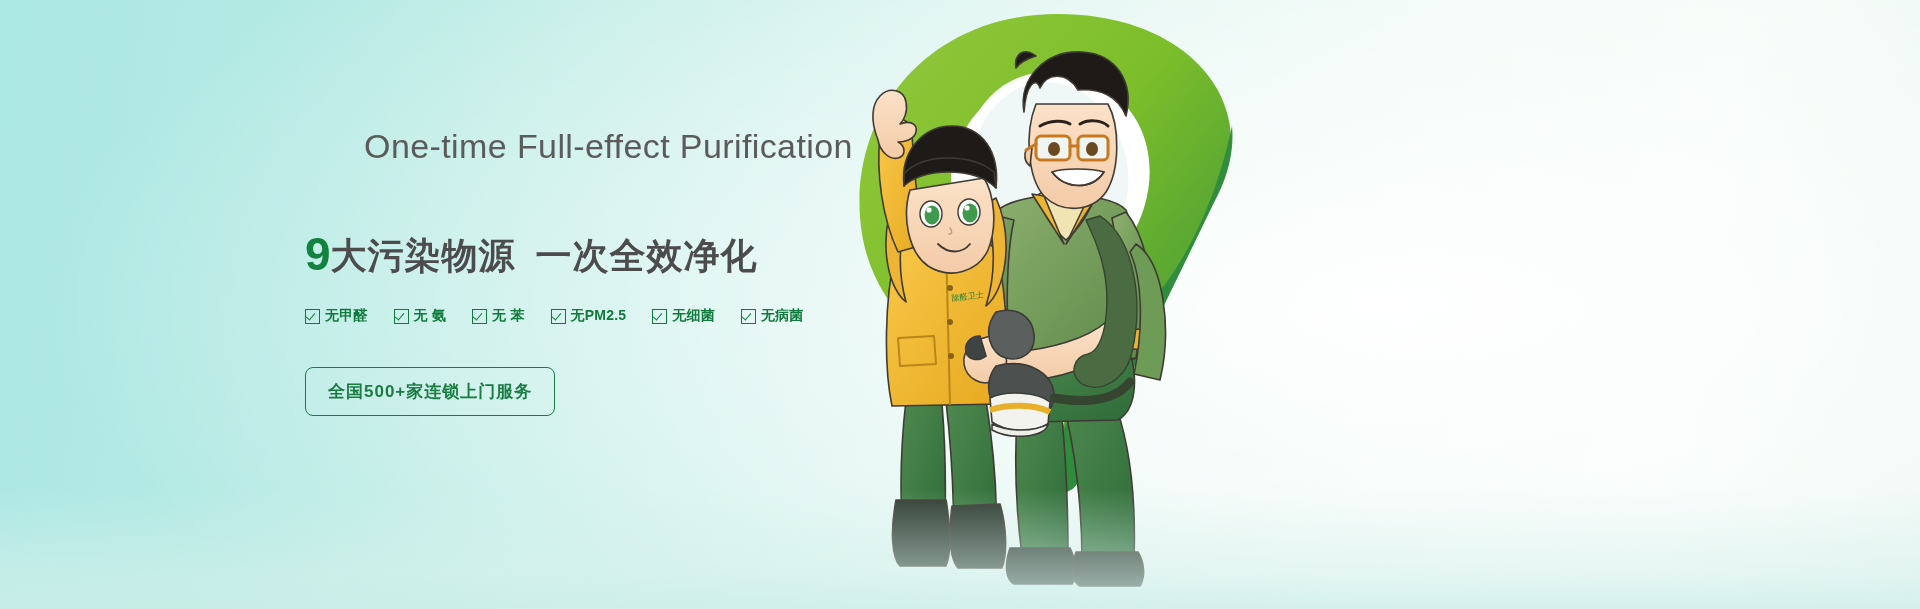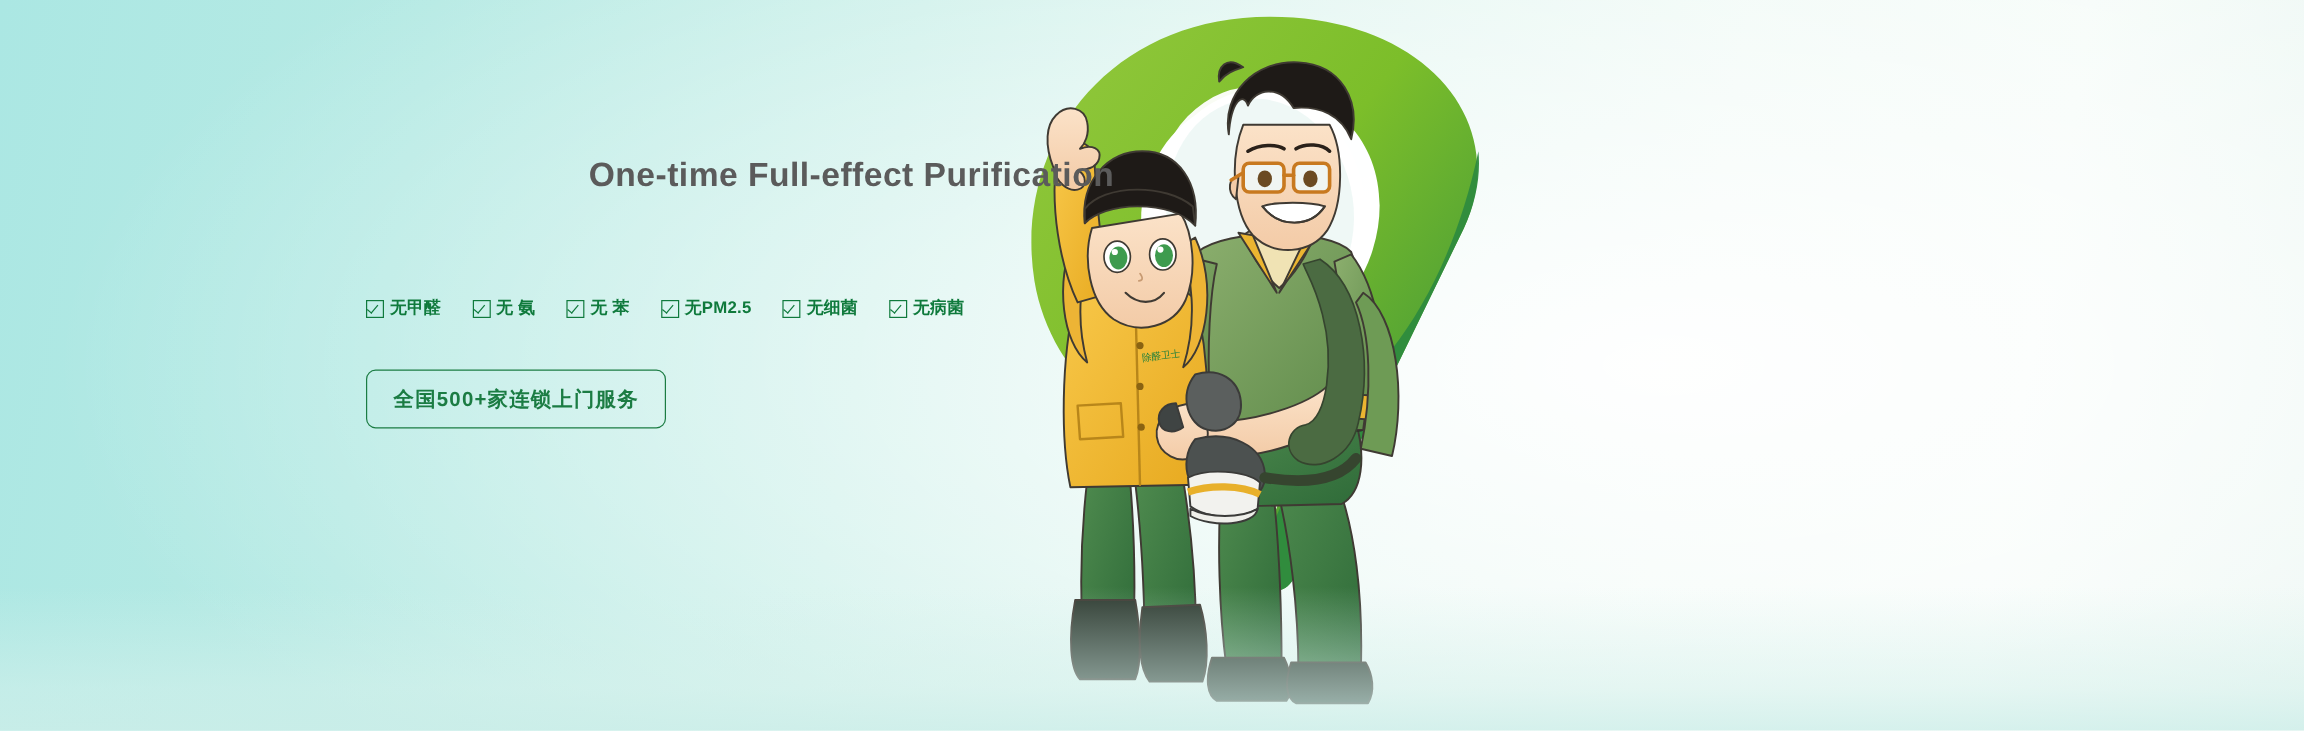--- a/index.html
+++ b/index.html
@@ -20,26 +20,25 @@
     position:absolute;left:0;bottom:0;width:1920px;height:120px;
     background:linear-gradient(to bottom, rgba(255,255,255,0) 0%, rgba(214,241,236,0.55) 70%, rgba(205,238,233,0.8) 100%);
     pointer-events:none;
   }
 
   
   #copy{position:absolute;left:305px;top:86px;width:760px;}
 
   .eng{
     color:#5b5b5b;
-    font-size:28px;
+    font-size:34px;
     line-height:40px;
     letter-spacing:0.4px;
-    font-weight:700;
+    font-weight:400;
     white-space:pre;
-    text-align:center;
   }
   .eng .l2{display:block;}
 
   .cn-head{
     margin-top:26px;
     white-space:nowrap;
     color:#4c4c4c;
     font-size:36px;
     line-height:44px;
     letter-spacing:1px;
@@ -49,21 +48,21 @@
     color:#13823f;
     font-size:46px;
     font-weight:bold;
     line-height:44px;
     vertical-align:-2px;
     letter-spacing:0;
   }
   .cn-head .gap{display:inline-block;width:20px;}
 
   #features{
-    margin-top:42px;
+    margin-top:29px;
     display:flex;
     align-items:flex-end;
     white-space:nowrap;
   }
   .feat{
     display:flex;align-items:center;
     margin-right:26px;
     color:#0f7a3c;
     font-size:14px;
     font-weight:bold;
@@ -265,20 +264,23 @@
       <path d="M254 398 C 290 404 316 400 330 382" fill="none" stroke="#36452F" stroke-width="9" stroke-linecap="round"></path>
     </svg>
   </div>
 
   <div id="copy">
 
     <div class="eng">
       <span class="l1">One-time Full-effect Purification</span>
     </div>
 
+    <div class="cn-head">
+      <span class="nine">9</span><span>大污染物源</span><span class="gap"></span><span>一次全效净化</span>
+    </div>
 
     <div id="features">
       <div class="feat">
         <span class="tickbox"></span>
         <span>无甲醛</span>
       </div>
       <div class="feat">
         <span class="tickbox"></span>
         <span>无 氨</span>
       </div>

